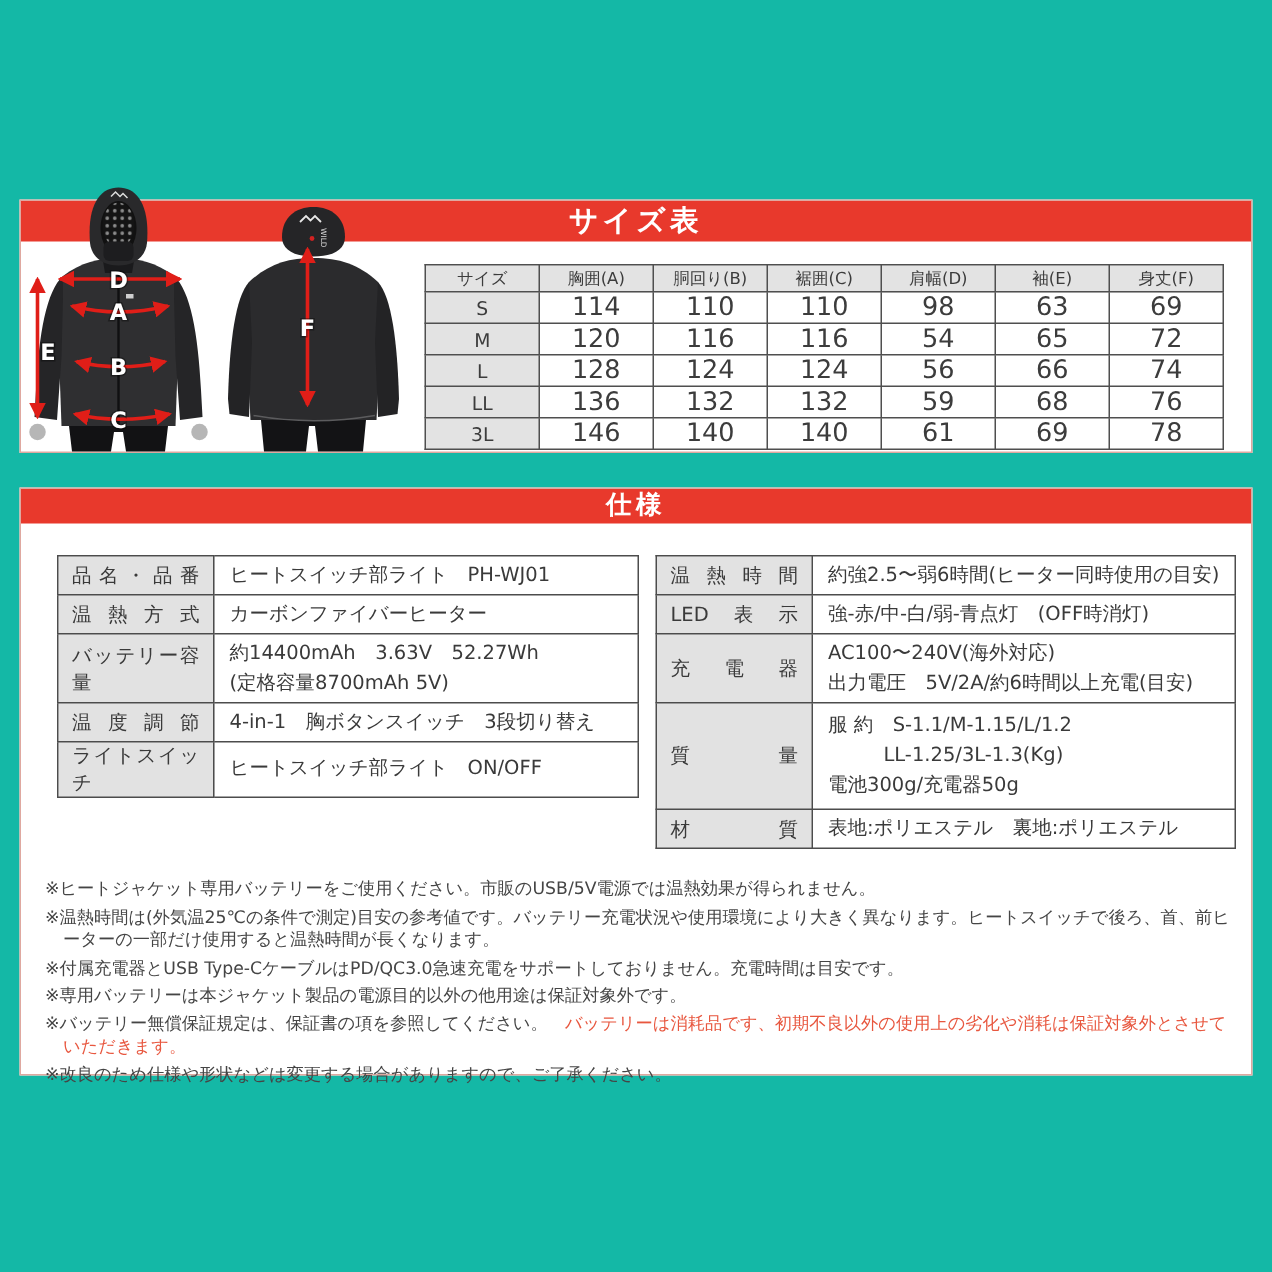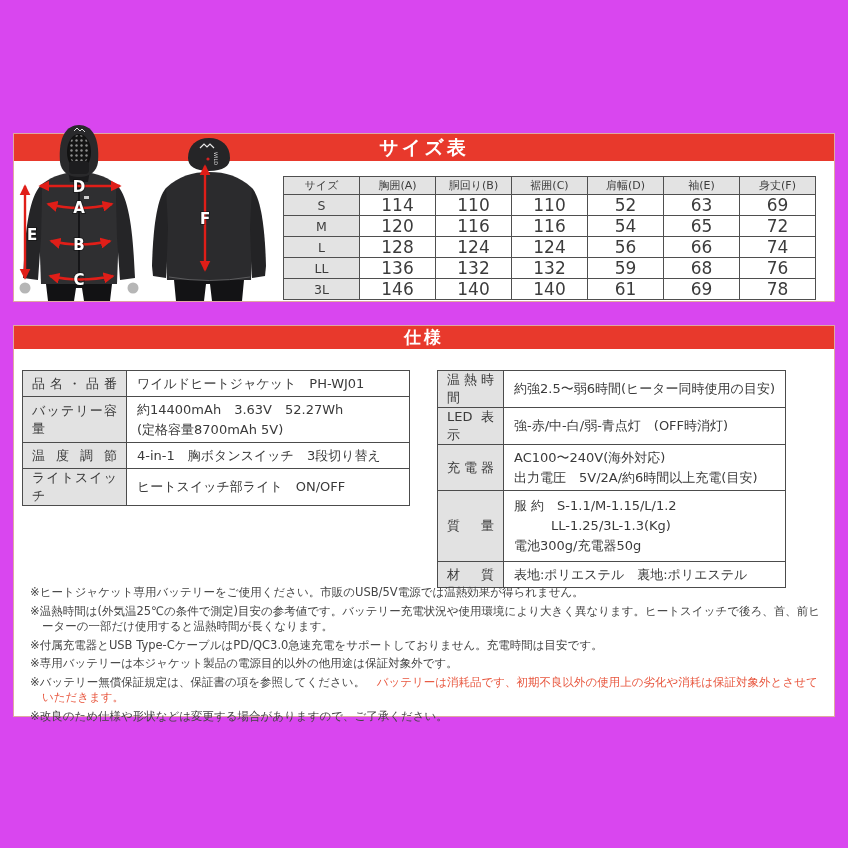--- a/index.html
+++ b/index.html
@@ -1,17 +1,17 @@
 <!DOCTYPE html>
 <html><head>
 <meta charset="utf-8">
 <style>
   html,body{margin:0;padding:0;background:#fff;}
   .page{
-    position:relative;width:848px;height:848px;background:#d946ef;
+    position:relative;width:848px;height:848px;background:#14b8a6;
     font-family:"DejaVu Sans","Liberation Sans",sans-serif;color:#3c3c3c;
     overflow:hidden;
   }
   
   .panel{position:absolute;left:13px;width:822px;background:#fff;
     border:1px solid #dfa8a0;box-sizing:border-box;}
   .bar{position:absolute;left:0;top:0;right:0;background:#e8392c;}
   .bar .bar-title{position:absolute;left:0;right:0;text-align:center;color:#fff;
     font-weight:bold;letter-spacing:3px;}
   
@@ -26,22 +26,22 @@
     color:#3c3c3c;padding:0;}
   .size-table thead th{height:17px;background:#e3e3e3;font-weight:normal;font-size:11px;}
   .size-table tbody td{height:20px;font-size:17px;}
   .size-table tbody td:first-child{background:#e3e3e3;font-size:12.5px;}
   .jackets{position:absolute;left:14px;top:98px;z-index:3;}
   
   .spec-panel{top:325px;height:392px;}
   .spec-panel .bar{height:23px;}
   .spec-panel .bar-title{font-size:17px;line-height:23px;}
   .spec-table{position:absolute;border-collapse:collapse;top:44px;}
-  .spec-left{left:8px;width:388px;}
-  .spec-right{left:423px;width:349px;}
+  .spec-left{left:24px;width:388px;}
+  .spec-right{left:423px;width:387px;}
   .spec-table th.lbl{background:#e2e2e2;border:1px solid #4c4c4c;font-weight:normal;
     font-size:13px;color:#3a3a3a;padding:0 9px;text-align:justify;text-align-last:justify;
     vertical-align:middle;}
   .spec-left th.lbl{width:85px;}
   .spec-right th.lbl{width:91px;}
   .spec-table td.val{border:1px solid #4c4c4c;font-size:13px;color:#3a3a3a;
     padding:2px 10px;vertical-align:middle;}
   .spec-table td.val div{line-height:20px;white-space:nowrap;}
   .rh-s{height:26px;} .rh-m{height:46px;} .rh-l{height:71px;}
   .ind{padding-left:37px;}
@@ -76,21 +76,21 @@
           <th>袖(E)</th>
           <th>身丈(F)</th>
         </tr>
       </thead>
       <tbody>
         <tr>
           <td>S</td>
           <td>114</td>
           <td>110</td>
           <td>110</td>
-          <td>52</td>
+          <td>98</td>
           <td>63</td>
           <td>69</td>
         </tr>
         <tr>
           <td>M</td>
           <td>120</td>
           <td>116</td>
           <td>116</td>
           <td>54</td>
           <td>65</td>
@@ -187,21 +187,27 @@
   <section class="panel spec-panel">
     <header class="bar">
       <span class="bar-title">仕様</span>
     </header>
 
     <table class="spec-table spec-left">
       <tbody>
           <tr class="rh-s">
         <th class="lbl">品名・品番</th>
         <td class="val">
-              <div>ワイルドヒートジャケット　PH-WJ01</div>
+              <div>ヒートスイッチ部ライト　PH-WJ01</div>
+            </td>
+      </tr>
+      <tr class="rh-s">
+        <th class="lbl">温熱方式</th>
+        <td class="val">
+              <div>カーボンファイバーヒーター</div>
             </td>
       </tr>
       <tr class="rh-m">
         <th class="lbl">バッテリー容量</th>
         <td class="val">
           <div>約14400mAh　3.63V　52.27Wh</div>
           <div>(定格容量8700mAh 5V)</div>
         </td>
       </tr>
       <tr class="rh-s">

